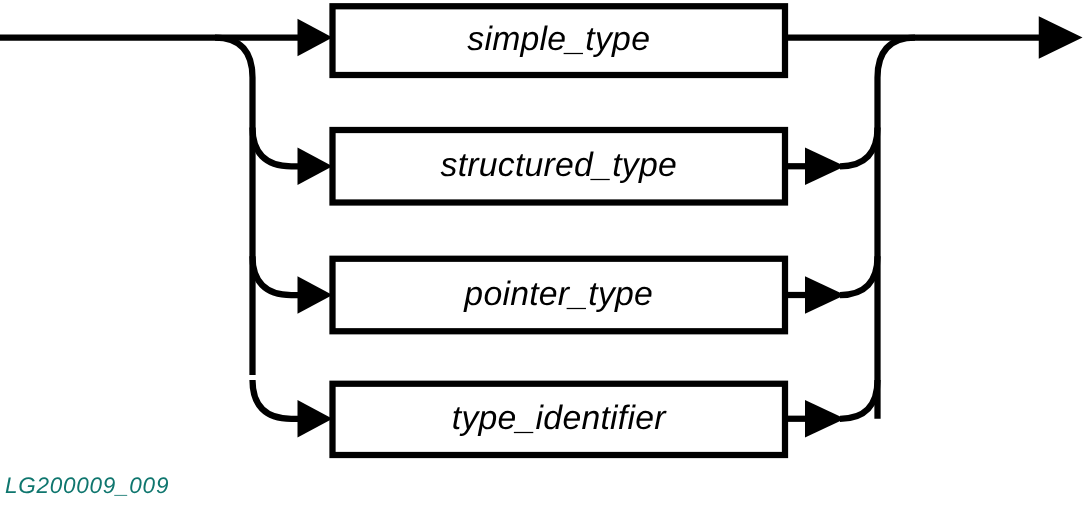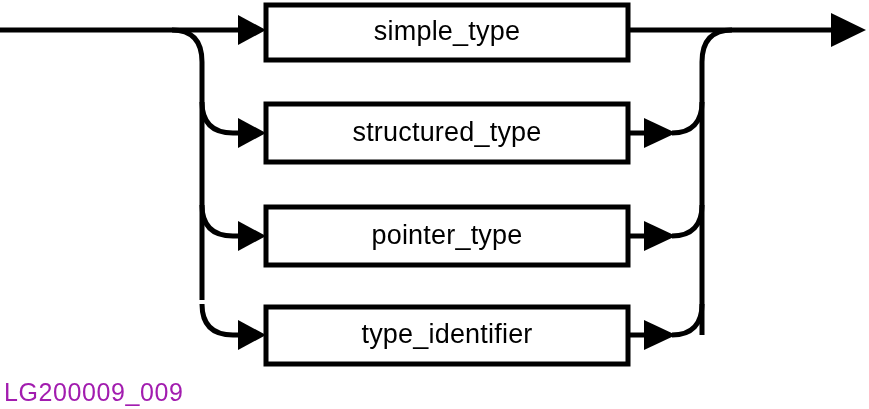--- a/index.html
+++ b/index.html
@@ -12,20 +12,21 @@
     width: 869px;
     height: 409px;
     font-family: "Liberation Sans", sans-serif;
     position: relative;
     overflow: hidden;
   }
   #diagram-root {
     position: relative;
     width: 869px;
     height: 409px;
+    font-style: italic;
   }
   #railroad-svg {
     position: absolute;
     left: 0;
     top: 0;
     display: block;
   }
   .rail-path {
     fill: none;
     stroke: #000000;
@@ -49,23 +50,23 @@
     fill: #000000;
     text-anchor: middle;
     dominant-baseline: middle;
     letter-spacing: 0.2px;
   }
   .figure-caption {
     position: absolute;
     left: 4px;
     top: 378px;
     font-family: "Liberation Sans", sans-serif;
-    font-size: 25px;
+    font-size: 18px;
     font-weight: 400;
-    color: #a21caf;
+    color: #0f766e;
     letter-spacing: 0.6px;
     white-space: nowrap;
   }
 </style>
 </head>
 <body>
 
 <div id="diagram-root">
 
   <svg id="railroad-svg" width="869" height="409" viewBox="0 0 869 409">

